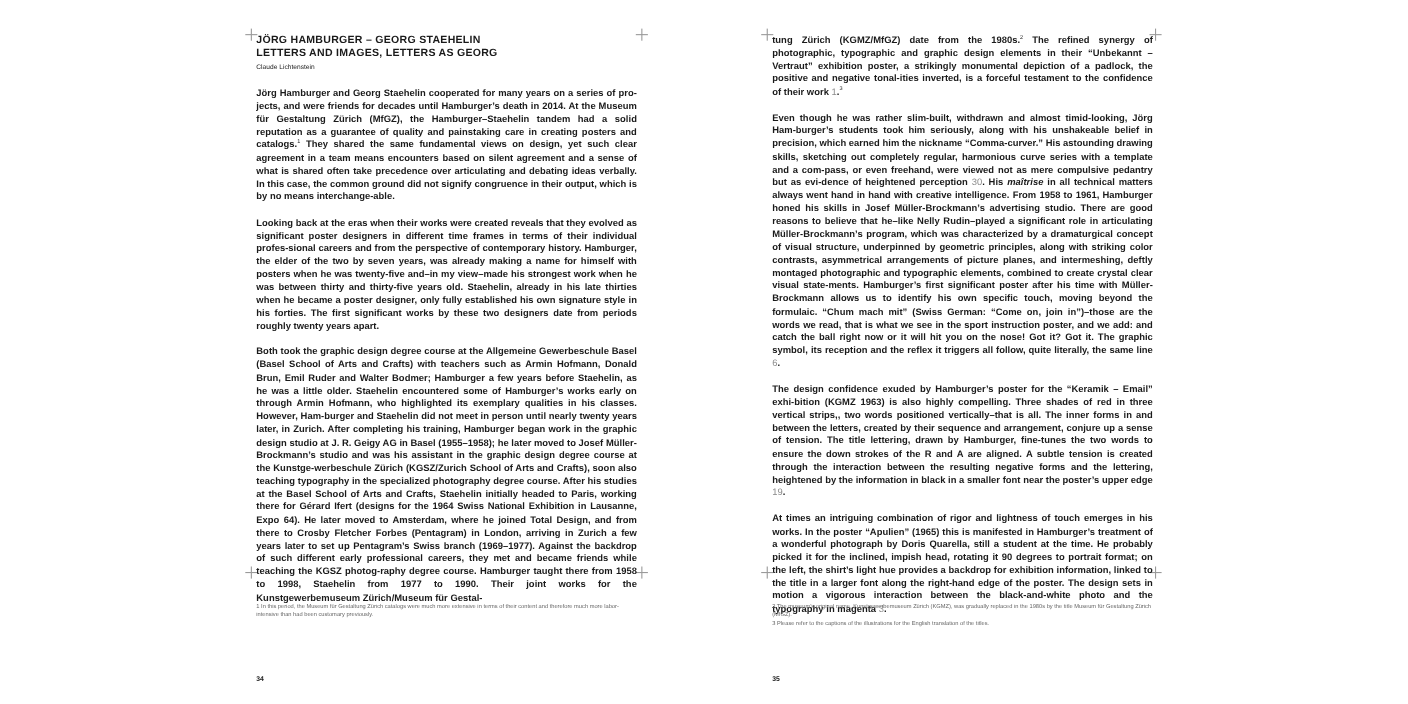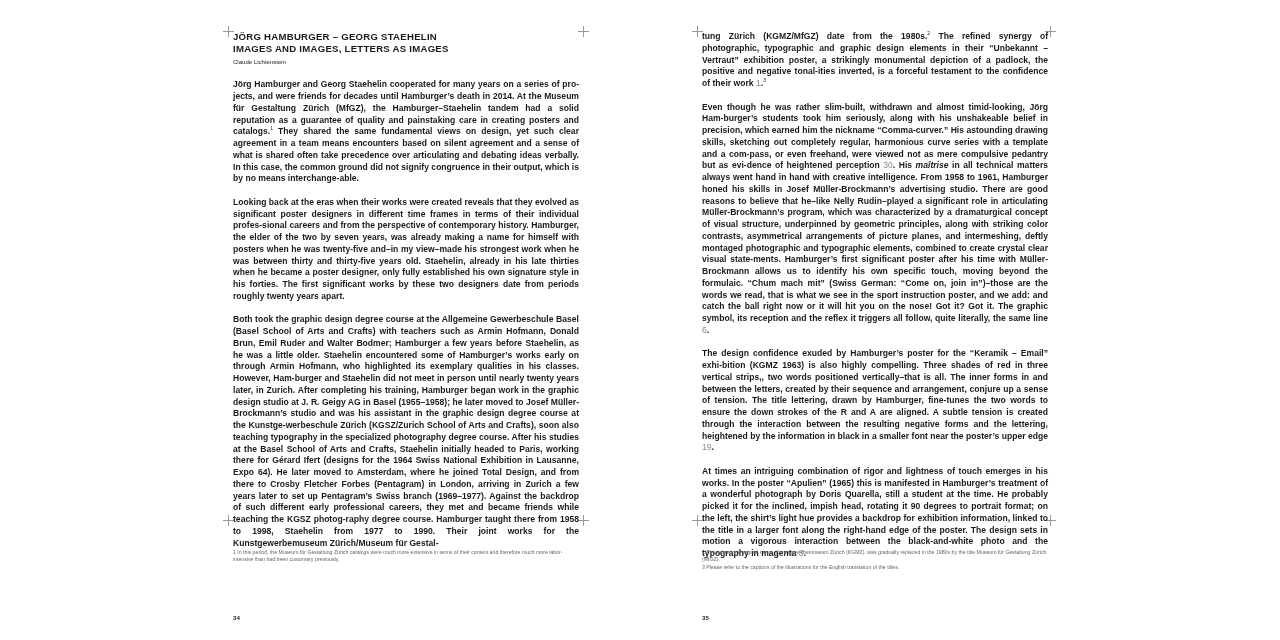--- a/index.html
+++ b/index.html
@@ -28,21 +28,21 @@
 
 <div class="page page-left">
   <span class="crop" style="left:223px;top:26px;"></span>
   <span class="crop" style="left:578px;top:26px;"></span>
   <span class="crop" style="left:223px;top:515px;"></span>
   <span class="crop" style="left:578px;top:515px;"></span>
 
   <div class="col" style="left:233px;top:31px;">
     <h1 class="title">
       <span>JÖRG HAMBURGER – GEORG STAEHELIN</span><br>
-      <span>IMAGES AND IMAGES, LETTERS AS IMAGES</span>
+      <span>LETTERS AND IMAGES, LETTERS AS GEORG</span>
     </h1>
     <div class="author">Claude Lichtenstein</div>
 
     <p>
       <span>Jörg Hamburger and Georg Staehelin cooperated for many years on a series of pro-jects, and were friends for decades until Hamburger’s death in 2014. At the Museum für Gestaltung Zürich (MfGZ), the Hamburger–Staehelin tandem had a solid reputation as a guarantee of quality and painstaking care in creating posters and catalogs.</span><sup>1</sup><span> They shared the same fundamental views on design, yet such clear agreement in a team means encounters based on silent agreement and a sense of what is shared often take precedence over articulating and debating ideas verbally. In this case, the common ground did not signify congruence in their output, which is by no means interchange-able.</span>
     </p>
     <p>Looking back at the eras when their works were created reveals that they evolved as significant poster designers in different time frames in terms of their individual profes-sional careers and from the perspective of contemporary history. Hamburger, the elder of the two by seven years, was already making a name for himself with posters when he was twenty-five and–in my view–made his strongest work when he was between thirty and thirty-five years old. Staehelin, already in his late thirties when he became a poster designer, only fully established his own signature style in his forties. The first significant works by these two designers date from periods roughly twenty years apart.</p>
     <p>Both took the graphic design degree course at the Allgemeine Gewerbeschule Basel (Basel School of Arts and Crafts) with teachers such as Armin Hofmann, Donald Brun, Emil Ruder and Walter Bodmer; Hamburger a few years before Staehelin, as he was a little older. Staehelin encountered some of Hamburger’s works early on through Armin Hofmann, who highlighted its exemplary qualities in his classes. However, Ham-burger and Staehelin did not meet in person until nearly twenty years later, in Zurich. After completing his training, Hamburger began work in the graphic design studio at J. R. Geigy AG in Basel (1955–1958); he later moved to Josef Müller-Brockmann’s studio and was his assistant in the graphic design degree course at the Kunstge-werbeschule Zürich (KGSZ/Zurich School of Arts and Crafts), soon also teaching typography in the specialized photography degree course. After his studies at the Basel School of Arts and Crafts, Staehelin initially headed to Paris, working there for Gérard Ifert (designs for the 1964 Swiss National Exhibition in Lausanne, Expo 64). He later moved to Amsterdam, where he joined Total Design, and from there to Crosby Fletcher Forbes (Pentagram) in London, arriving in Zurich a few years later to set up Pentagram’s Swiss branch (1969–1977). Against the backdrop of such different early professional careers, they met and became friends while teaching the KGSZ photog-raphy degree course. Hamburger taught there from 1958 to 1998, Staehelin from 1977 to 1990. Their joint works for the Kunstgewerbemuseum Zürich/Museum für Gestal-</p>
   </div>
 

